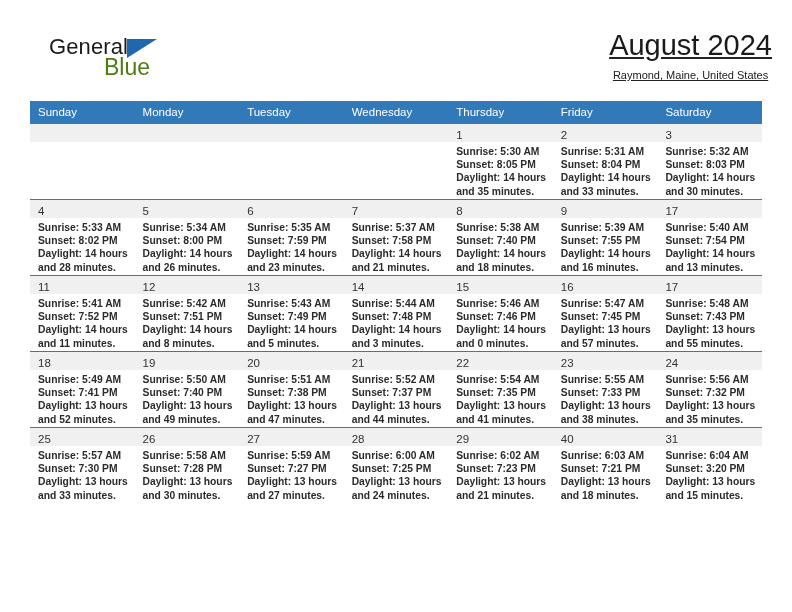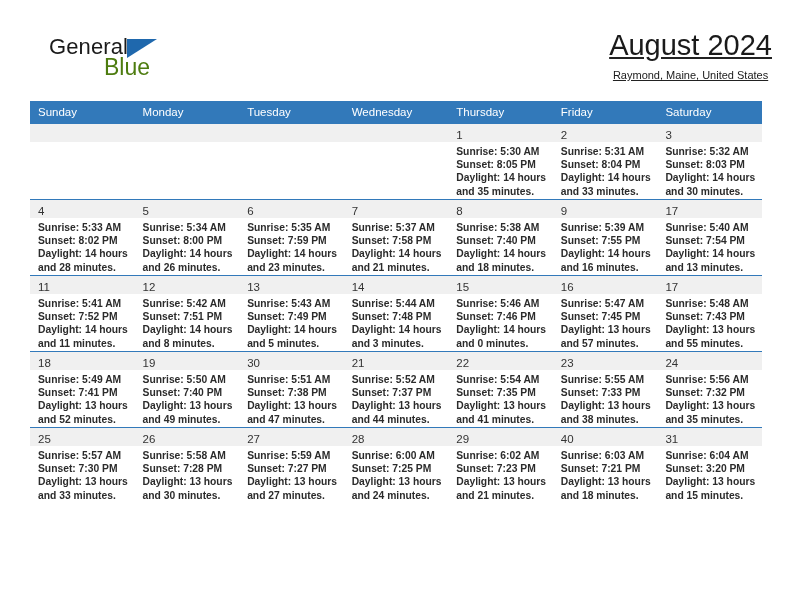--- a/index.html
+++ b/index.html
@@ -409,21 +409,21 @@
               <div class="cell-body">
                 <div class="line">Sunrise: 5:50 AM</div>
                 <div class="line">Sunset: 7:40 PM</div>
                 <div class="line">Daylight: 13 hours</div>
                 <div class="line">and 49 minutes.</div>
               </div>
             </div>
           </td>
           <td>
             <div class="cell-inner">
-              <div class="daynum-band"><span class="daynum">30</span></div>
+              <div class="daynum-band"><span class="daynum">20</span></div>
               <div class="cell-body">
                 <div class="line">Sunrise: 5:51 AM</div>
                 <div class="line">Sunset: 7:38 PM</div>
                 <div class="line">Daylight: 13 hours</div>
                 <div class="line">and 47 minutes.</div>
               </div>
             </div>
           </td>
           <td>
             <div class="cell-inner">

